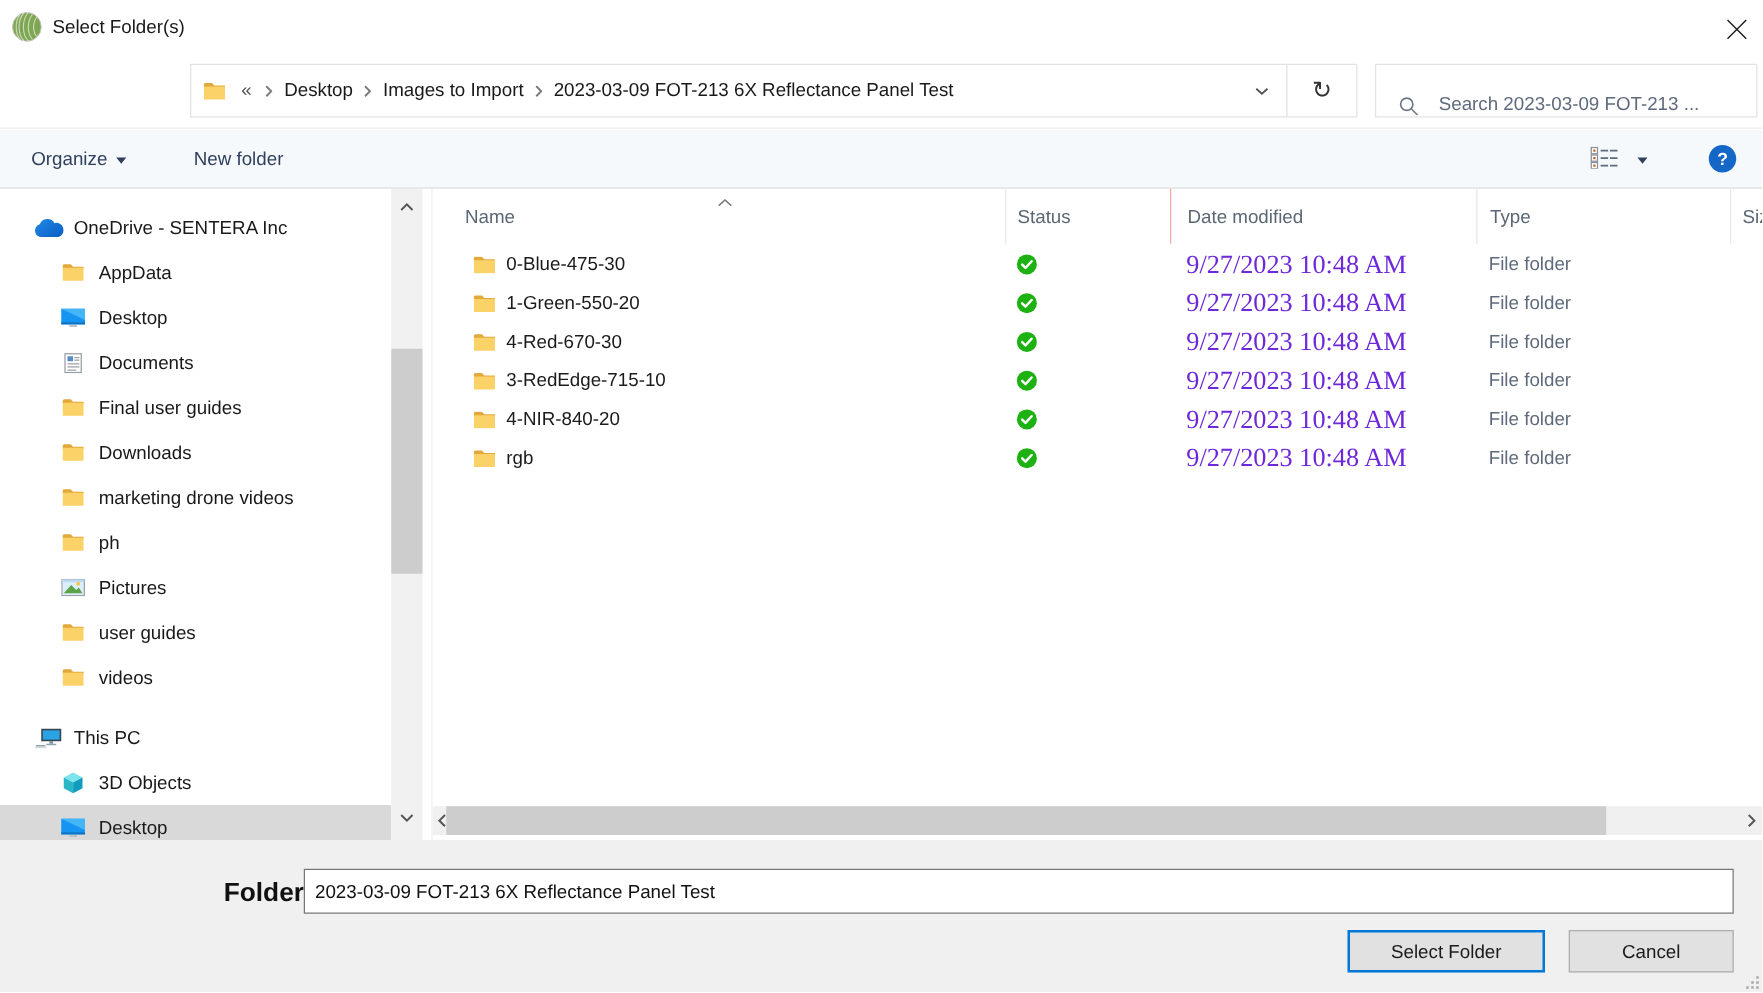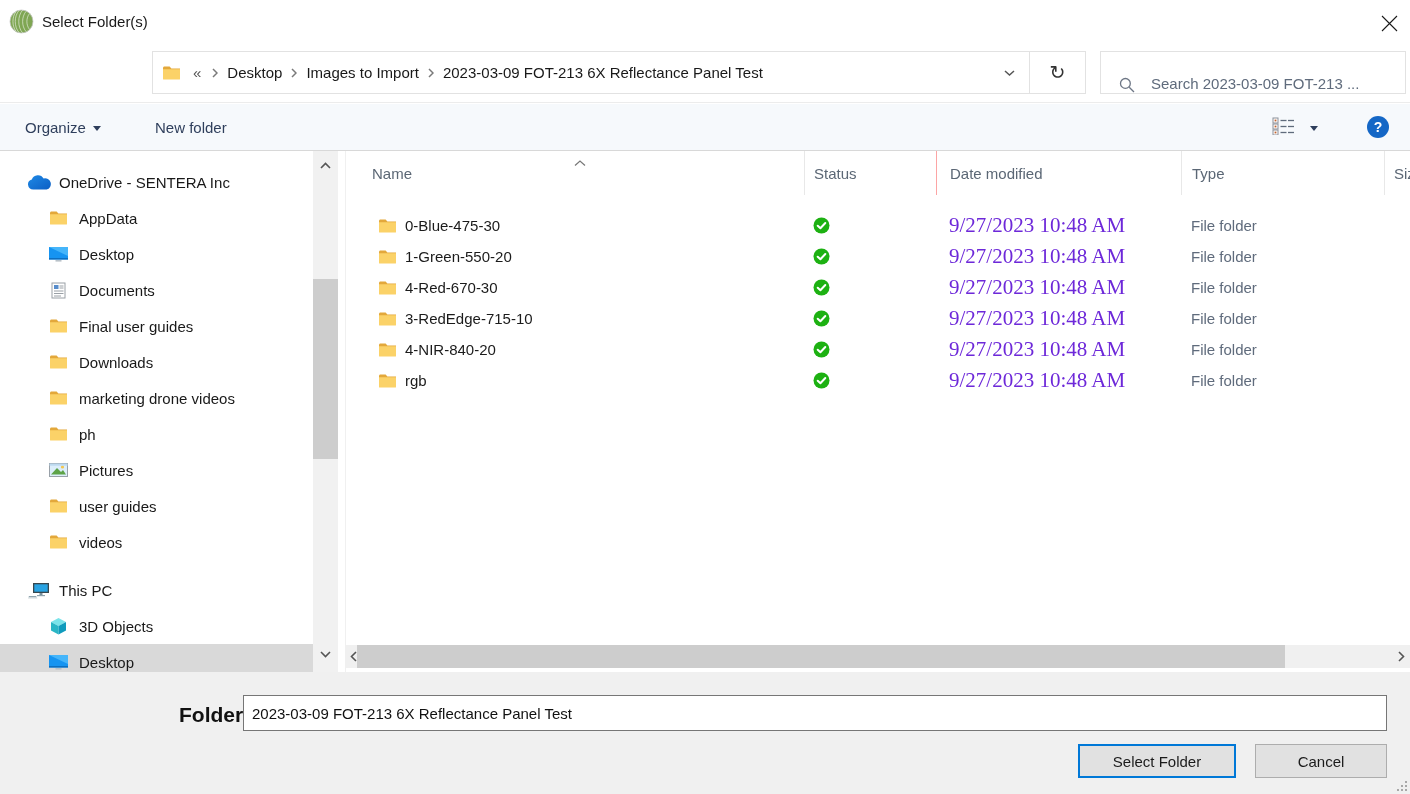--- a/index.html
+++ b/index.html
@@ -75,21 +75,21 @@
   
   .filelist{position:absolute;left:345px;top:0;right:0;height:100%;border-left:1px solid #f0f0f0;box-sizing:border-box;}
   .lv-header{position:relative;display:flex;height:44px;}
   .lv-hcell{box-sizing:border-box;line-height:46px;font-size:15px;color:#5b6775;white-space:nowrap;overflow:hidden;cursor:pointer;}
   .lv-hcell.c-name{width:458px;padding-left:26px;}
   .lv-hcell.c-status{width:132px;padding-left:9px;border-left:1px solid #e8e8e8;}
   .lv-hcell.c-date{width:245px;padding-left:13px;border-left:1px solid #fca5a5;}
   .lv-hcell.c-type{width:203px;padding-left:10px;border-left:1px solid #e8e8e8;}
   .lv-hcell.c-size{flex:1;padding-left:9px;border-left:1px solid #e8e8e8;}
   .sort-caret{position:absolute;left:228px;top:1px;}
-  .lv-rows{margin-top:15px;}
+  .lv-rows{margin-top:1px;}
   .file-row{display:flex;height:31px;align-items:center;cursor:pointer;}
   .cell{box-sizing:border-box;white-space:nowrap;overflow:hidden;}
   .cell.c-name{width:458px;display:flex;align-items:center;padding-left:33px;color:#1b1b1b;font-size:15px;}
   .cell.c-name .fname{margin-left:9px;}
   .cell.c-status{width:132px;padding-left:9px;display:flex;align-items:center;}
   .cell.c-date{width:245px;padding-left:13px;color:#6d28d9;font-size:21px;font-family:Liberation Serif, serif;}
   .cell.c-type{width:203px;padding-left:10px;color:#5f6b7c;font-size:15px;}
 
   .h-scrollbar{position:absolute;left:0;right:0;bottom:4px;height:23px;background:#f0f0f0;}
   .h-scrollbar .arrow{position:absolute;top:0;height:23px;width:14px;display:flex;align-items:center;justify-content:center;cursor:pointer;}

